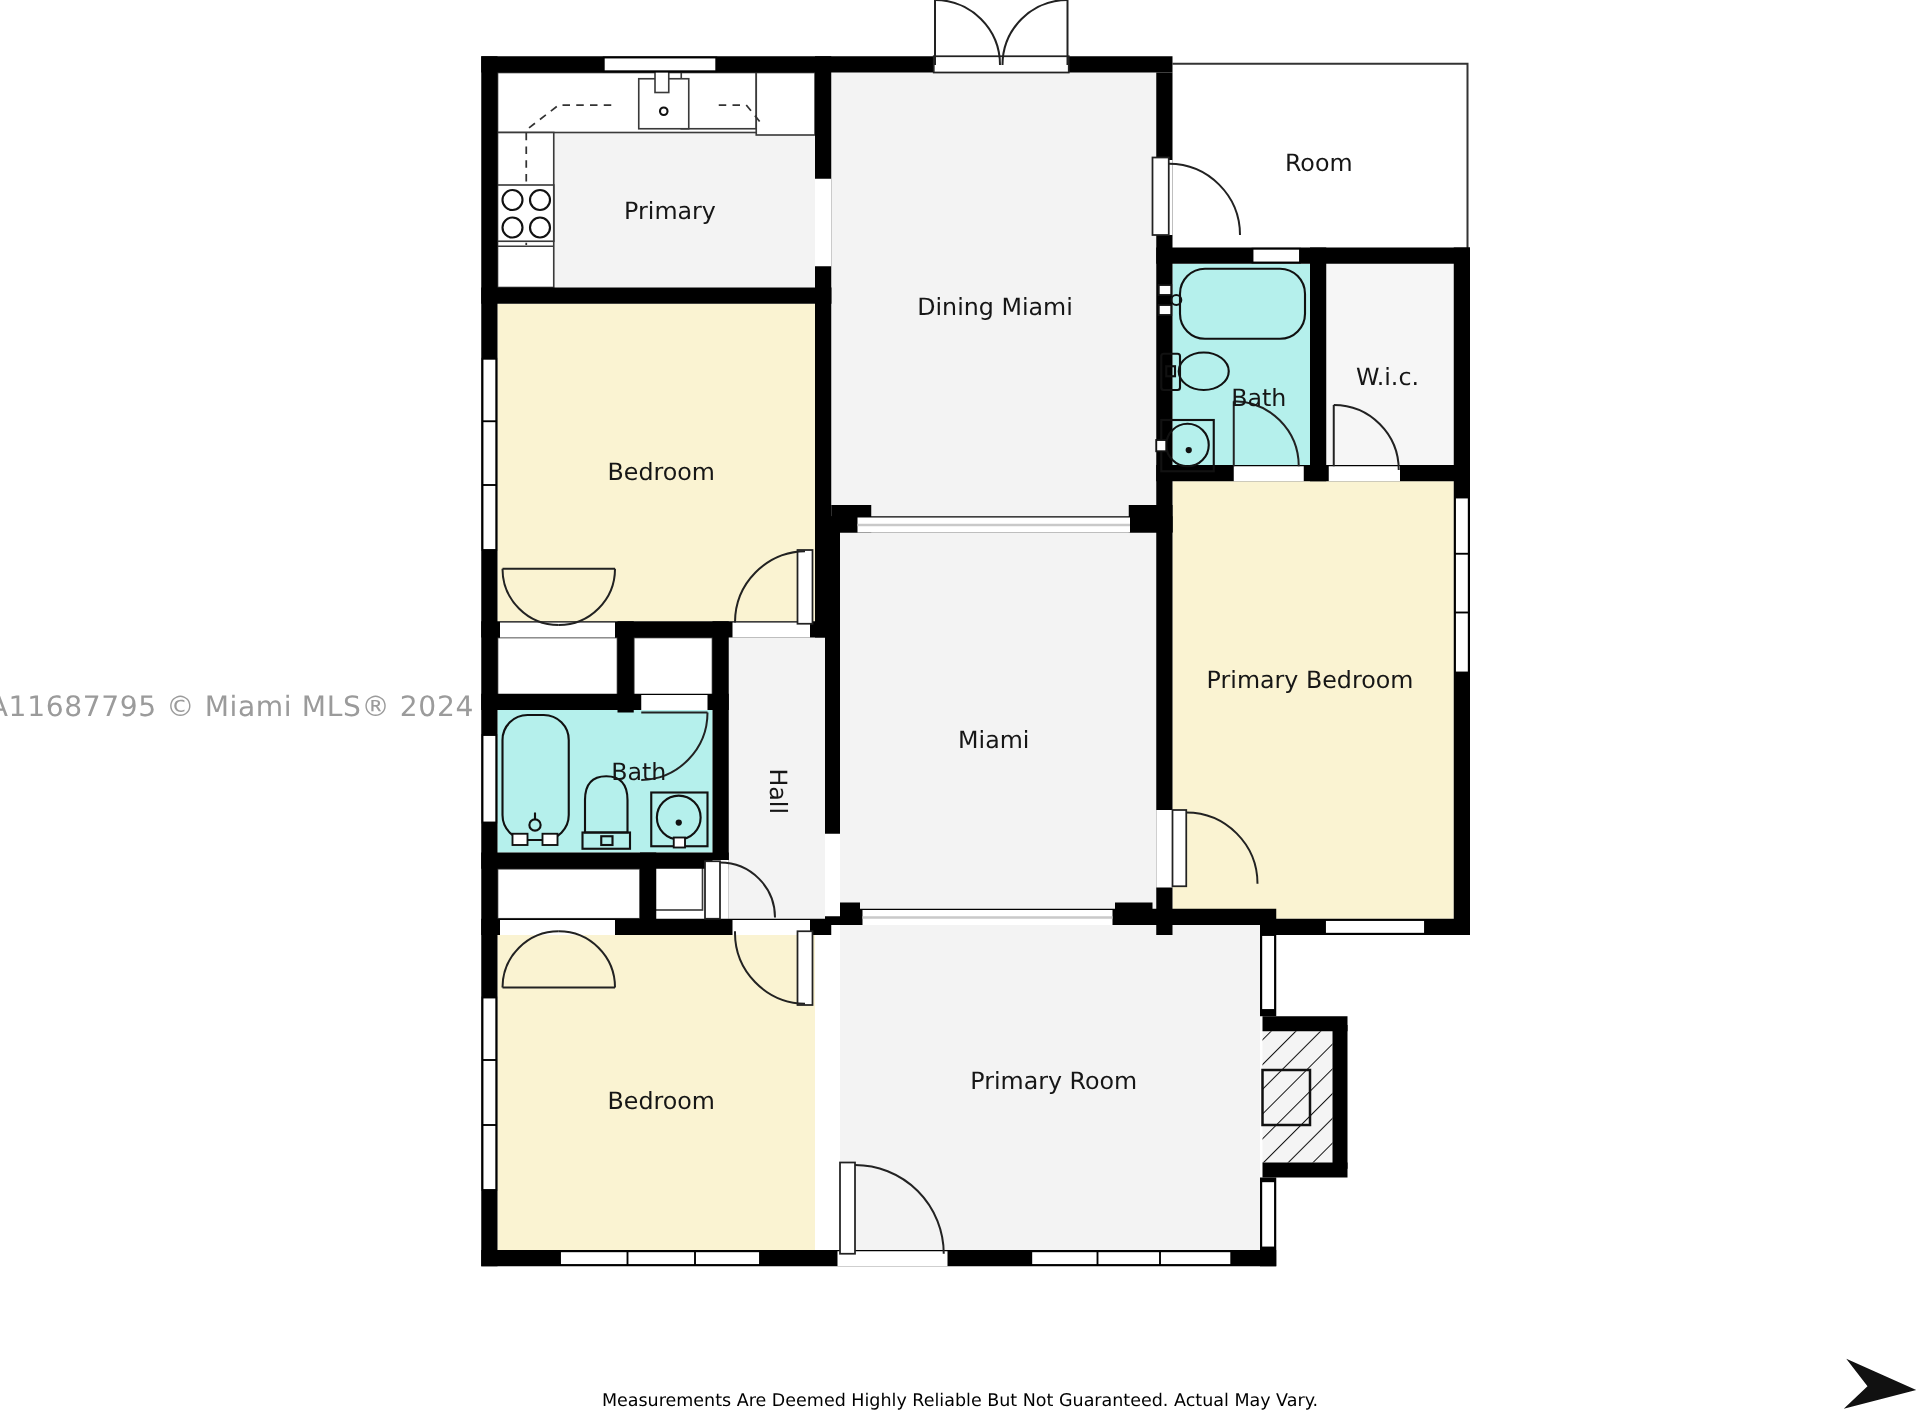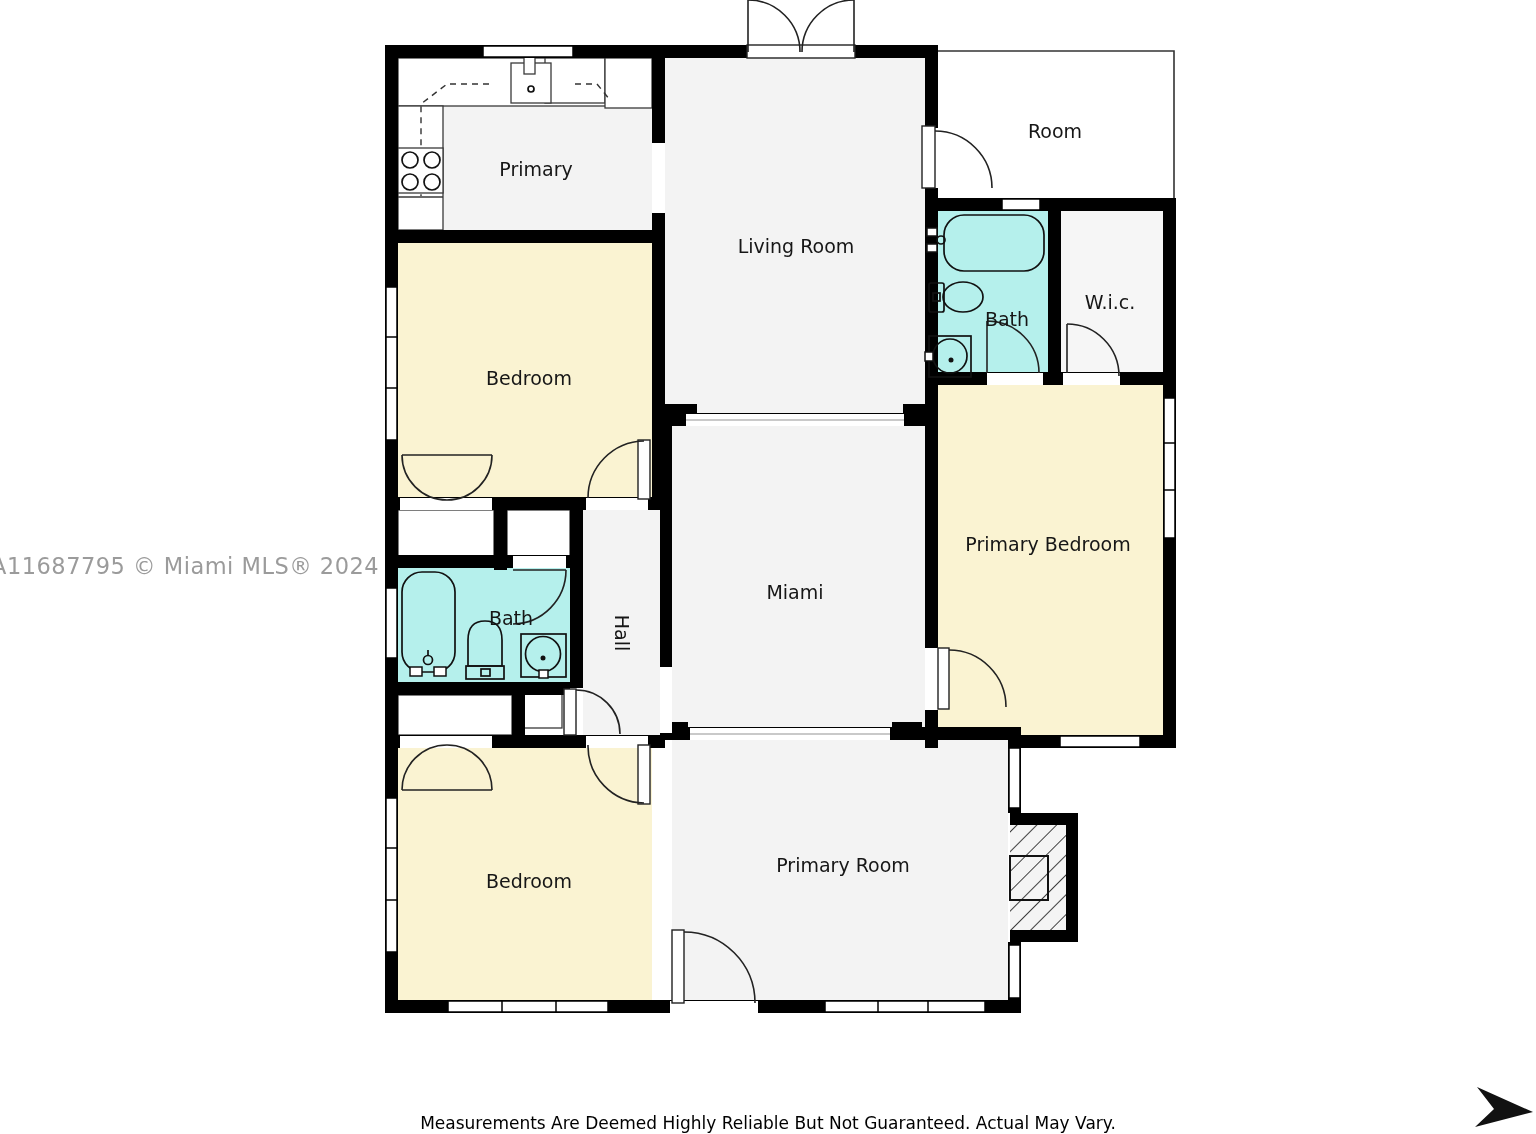--- a/index.html
+++ b/index.html
@@ -29,21 +29,21 @@
     position:absolute; font-size:19px; color:#161616; white-space:nowrap;
     transform:translate(-50%,-50%); z-index:5;
   }
   .rlabel.rot { transform:translate(-50%,-50%) rotate(90deg); }
   #watermark {
     position:absolute; left:-9px; top:553px; font-size:22.5px;
     color:var(--watermark-gray,#9b9b9b); letter-spacing:.5px; z-index:6;
   }
   #disclaimer {
     position:absolute; left:0; top:1113px; width:100%; text-align:center;
-    font-size:17px; color:#000; z-index:6;
+    font-size:14px; color:#000; z-index:6;
   }
 </style>
 </head>
 <body>
 
 <div id="canvas">
 
   <svg class="plan" width="1536" height="1134" viewBox="0 0 1536 1134">
     <defs>
       <pattern id="hatch" width="14" height="14" patternUnits="userSpaceOnUse" patternTransform="rotate(45)">
@@ -277,21 +277,21 @@
       <rect class="wall" x="1010" y="813" width="68" height="12"></rect>
       <rect class="wall" x="1010" y="930" width="68" height="12"></rect>
       <rect class="wall" x="1066" y="820" width="12" height="115"></rect>
       <rect x="1010" y="856" width="38" height="44" fill="none" stroke="#111" stroke-width="2"></rect>
     </g>
 
     <polygon points="1477,1087 1533,1112 1475,1127 1494,1109" fill="#111"></polygon>
   </svg>
 
   <div class="rlabel" style="left:536px;top:169px">Primary</div>
-  <div class="rlabel" style="left:796px;top:246px">Living Room</div>
+  <div class="rlabel" style="left:796px;top:246px">Dining Miami</div>
   <div class="rlabel" style="left:1055px;top:131px">Room</div>
   <div class="rlabel" style="left:1007px;top:319px">Bath</div>
   <div class="rlabel" style="left:1110px;top:302px">W.i.c.</div>
   <div class="rlabel" style="left:529px;top:378px">Bedroom</div>
   <div class="rlabel" style="left:1048px;top:544px">Primary Bedroom</div>
   <div class="rlabel" style="left:795px;top:592px">Miami</div>
   <div class="rlabel" style="left:511px;top:618px">Bath</div>
   <div class="rlabel rot" style="left:622px;top:633px">Hall</div>
   <div class="rlabel" style="left:529px;top:881px">Bedroom</div>
   <div class="rlabel" style="left:843px;top:865px">Primary Room</div>

